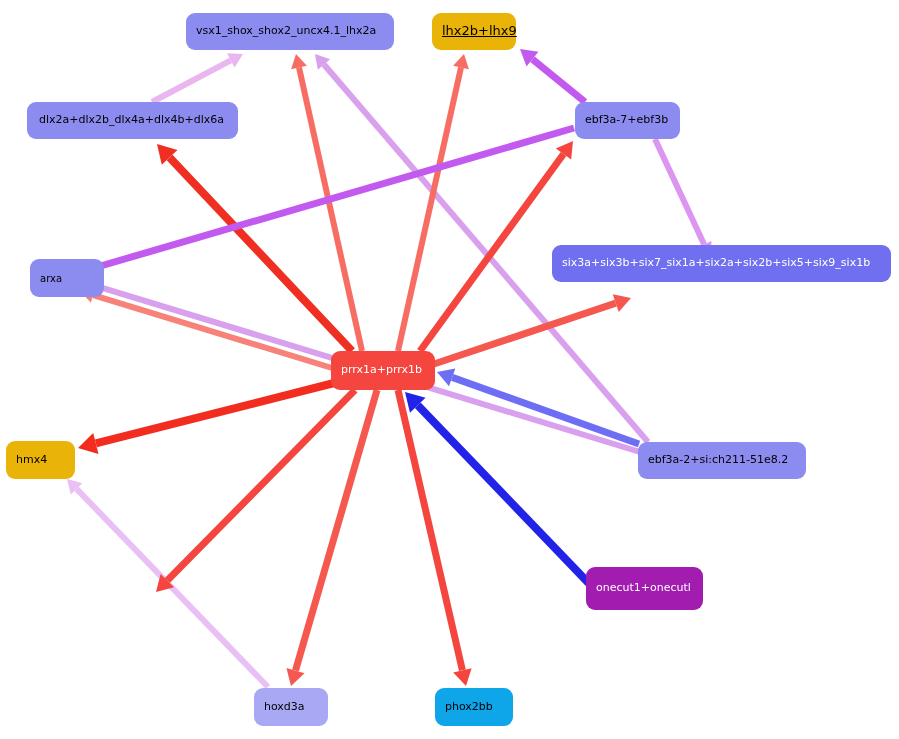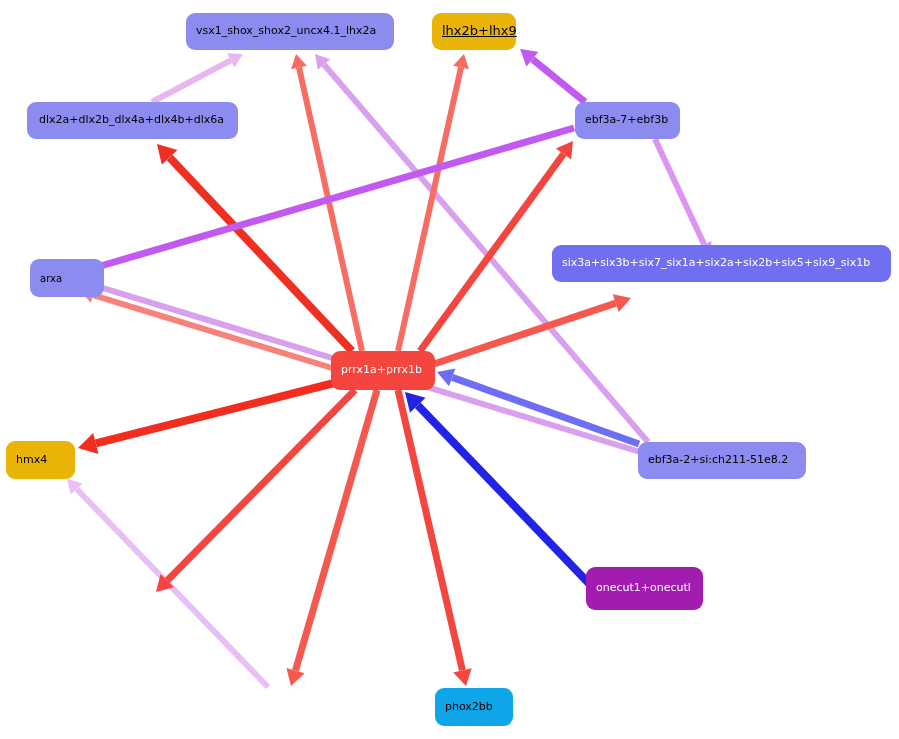--- a/index.html
+++ b/index.html
@@ -96,16 +96,19 @@
     </div>
     <div class="node" style="left: 638px; top: 442px; width: 168px; height: 37px; background: rgb(139, 139, 240); color: rgb(0, 0, 0); font-size: 11px;">
       <span class="node-label">ebf3a-2+si:ch211-51e8.2</span>
     </div>
     <div class="node" style="left: 6px; top: 441px; width: 69px; height: 38px; background: #eab308; color: rgb(0, 0, 0); font-size: 11px;">
       <span class="node-label">hmx4</span>
     </div>
     <div class="node" style="left: 572px; top: 567px; width: 117px; height: 43px; background: #a21caf; color: rgb(255, 255, 255); font-size: 11px; margin-left: 14px;">
       <span class="node-label">onecut1+onecutl</span>
     </div>
+    <div class="node" style="left: 254px; top: 688px; width: 74px; height: 38px; background: rgb(168, 168, 244); color: rgb(0, 0, 0); font-size: 11px;">
+      <span class="node-label">hoxd3a</span>
+    </div>
     <div class="node" style="left: 435px; top: 688px; width: 78px; height: 38px; background: #0ea5e9; color: rgb(0, 0, 0); font-size: 11px;">
       <span class="node-label">phox2bb</span>
     </div>
   </div>
 
 </body></html>

